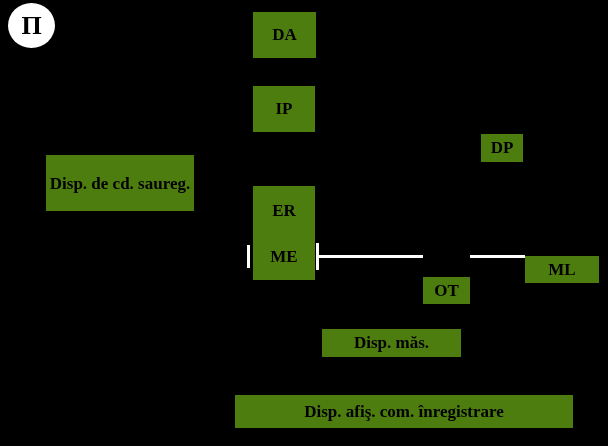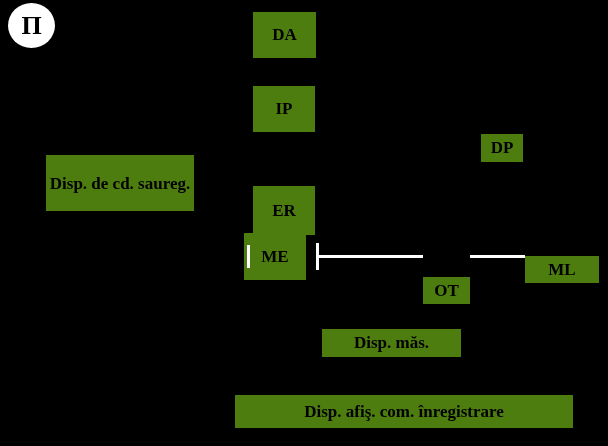--- a/index.html
+++ b/index.html
@@ -38,21 +38,21 @@
     border-radius: 50%;
     display: flex;
     align-items: center;
     justify-content: center;
     font-weight: bold;
     font-size: 26px;
   }
   .box-da  { left: 253px; top: 12px;  width: 63px;  height: 46px; }
   .box-ip  { left: 253px; top: 86px;  width: 62px;  height: 46px; }
   .box-er  { left: 253px; top: 158px; width: 62px;  height: 49px; margin-top: 28px; }
-  .box-me  { left: 244px; top: 233px; width: 62px;  height: 47px; }
+  .box-me  { left: 253px; top: 233px; width: 62px;  height: 47px; }
   .box-dp  { left: 481px; top: 134px; width: 42px;  height: 28px; }
   .box-ot  { left: 423px; top: 243px; width: 47px;  height: 27px; margin-top: 34px; }
   .box-ml  { left: 525px; top: 256px; width: 74px;  height: 27px; }
   .box-cd  { left: 46px;  top: 155px; width: 148px; height: 56px; flex-direction: row; line-height: 23px; }
   .box-mas { left: 322px; top: 329px; width: 139px; height: 28px; }
   .box-afis{ left: 235px; top: 395px; width: 338px; height: 33px; }
   .wire {
     position: absolute;
     background: #ffffff;
   }

